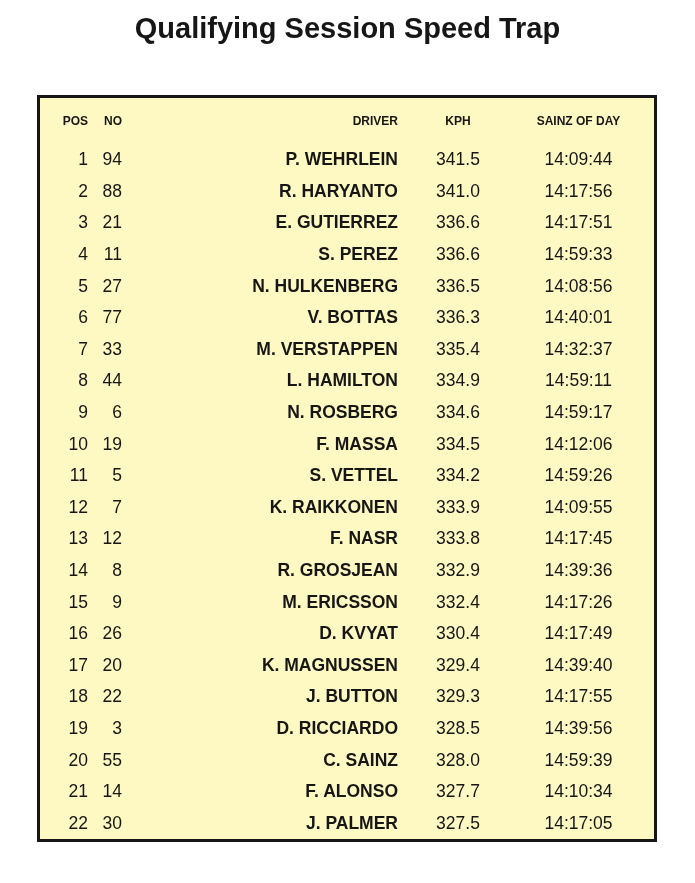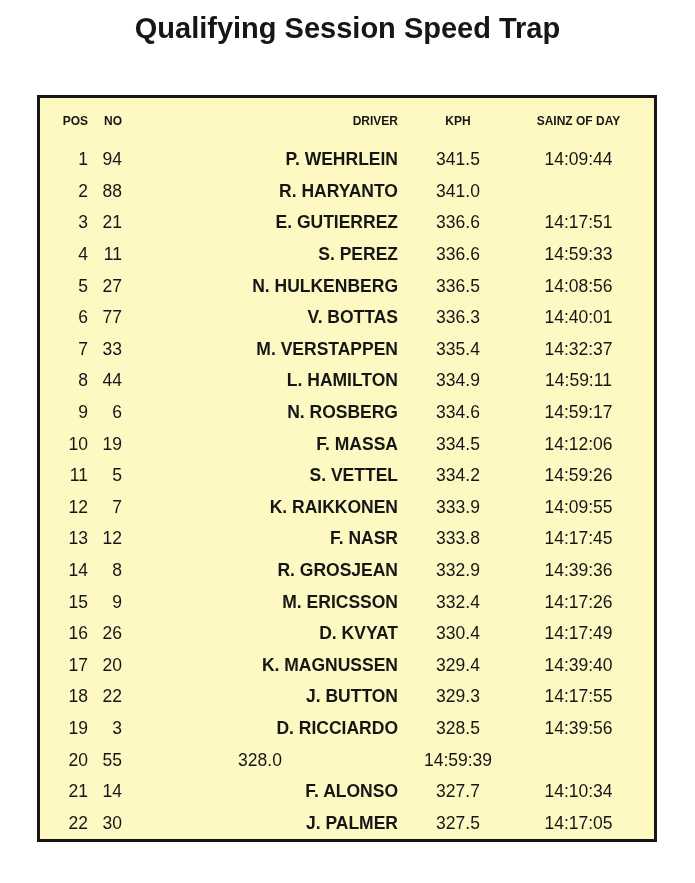--- a/index.html
+++ b/index.html
@@ -90,20 +90,21 @@
     <span class="c driver">P. WEHRLEIN</span>
     <span class="c kph">341.5</span>
     <span class="c time">14:09:44</span>
   </div>
 
   <div class="row">
     <span class="c pos">2</span>
     <span class="c no">88</span>
     <span class="c driver">R. HARYANTO</span>
     <span class="c kph">341.0</span>
+    <span class="c time">14:17:56</span>
   </div>
 
   <div class="row">
     <span class="c pos">3</span>
     <span class="c no">21</span>
     <span class="c driver">E. GUTIERREZ</span>
     <span class="c kph">336.6</span>
     <span class="c time">14:17:51</span>
   </div>
 
@@ -231,20 +232,21 @@
     <span class="c pos">19</span>
     <span class="c no">3</span>
     <span class="c driver">D. RICCIARDO</span>
     <span class="c kph">328.5</span>
     <span class="c time">14:39:56</span>
   </div>
 
   <div class="row">
     <span class="c pos">20</span>
     <span class="c no">55</span>
+    <span class="c driver">C. SAINZ</span>
     <span class="c kph">328.0</span>
     <span class="c time">14:59:39</span>
   </div>
 
   <div class="row">
     <span class="c pos">21</span>
     <span class="c no">14</span>
     <span class="c driver">F. ALONSO</span>
     <span class="c kph">327.7</span>
     <span class="c time">14:10:34</span>

